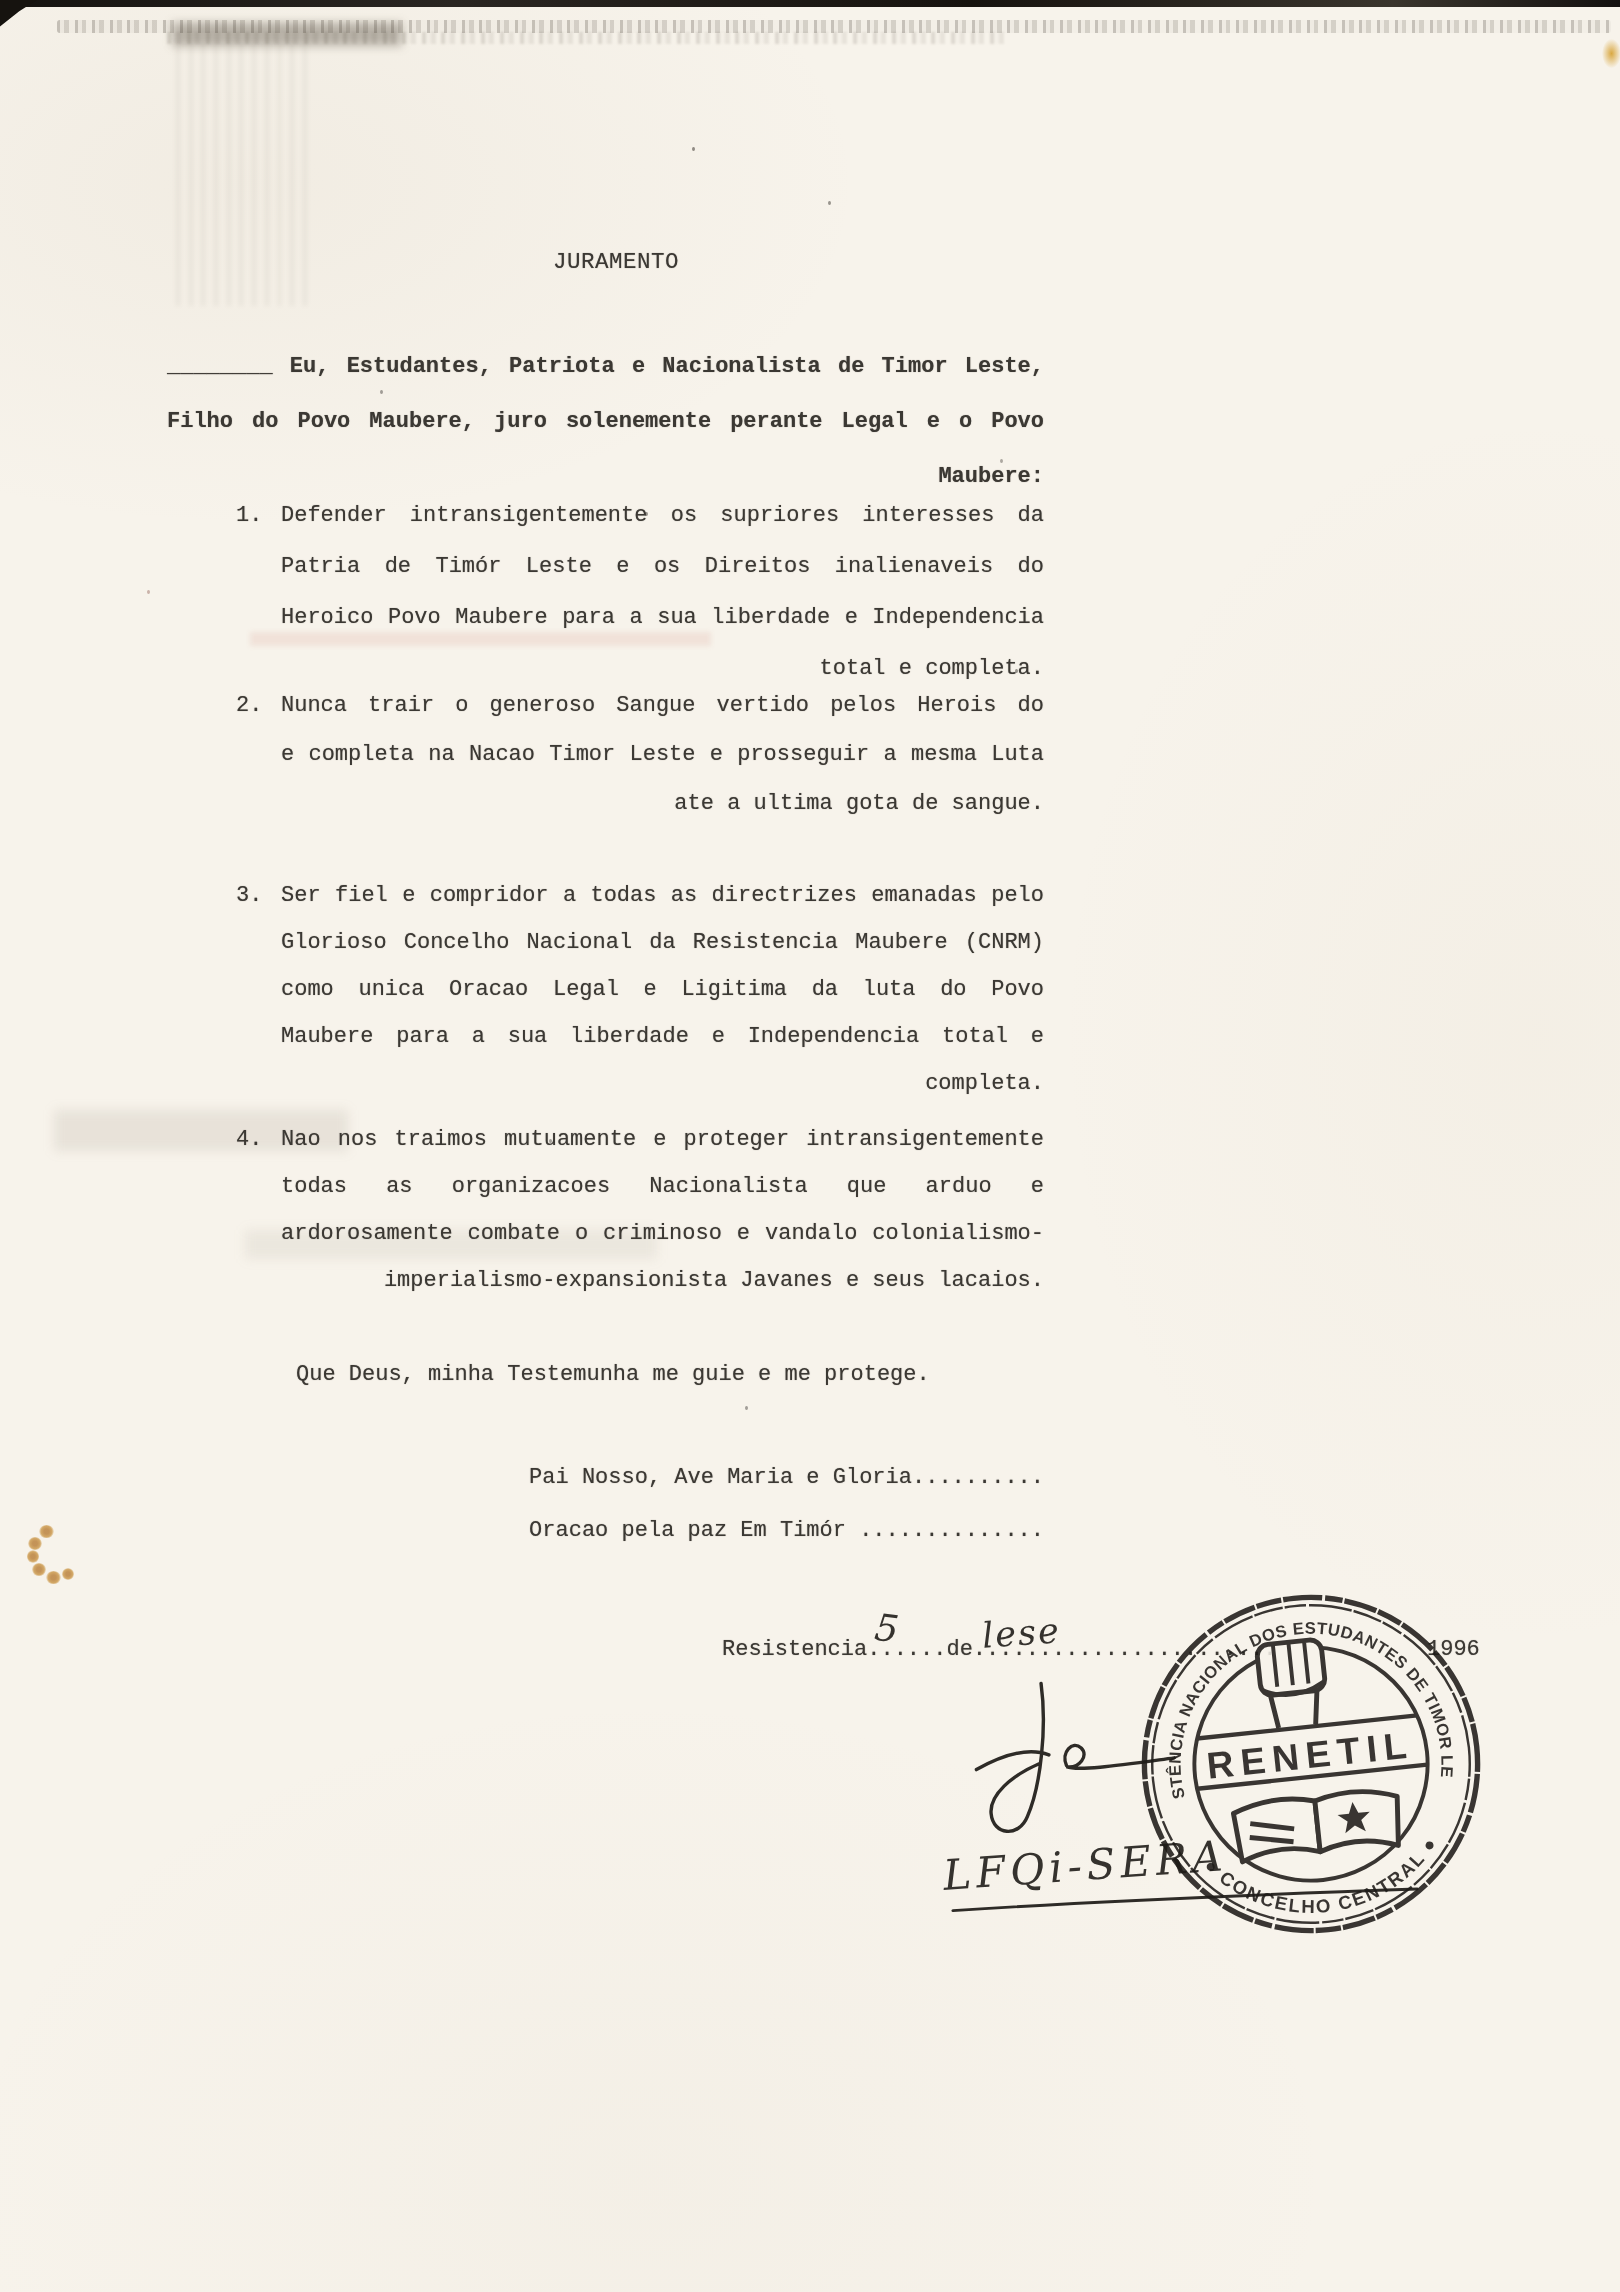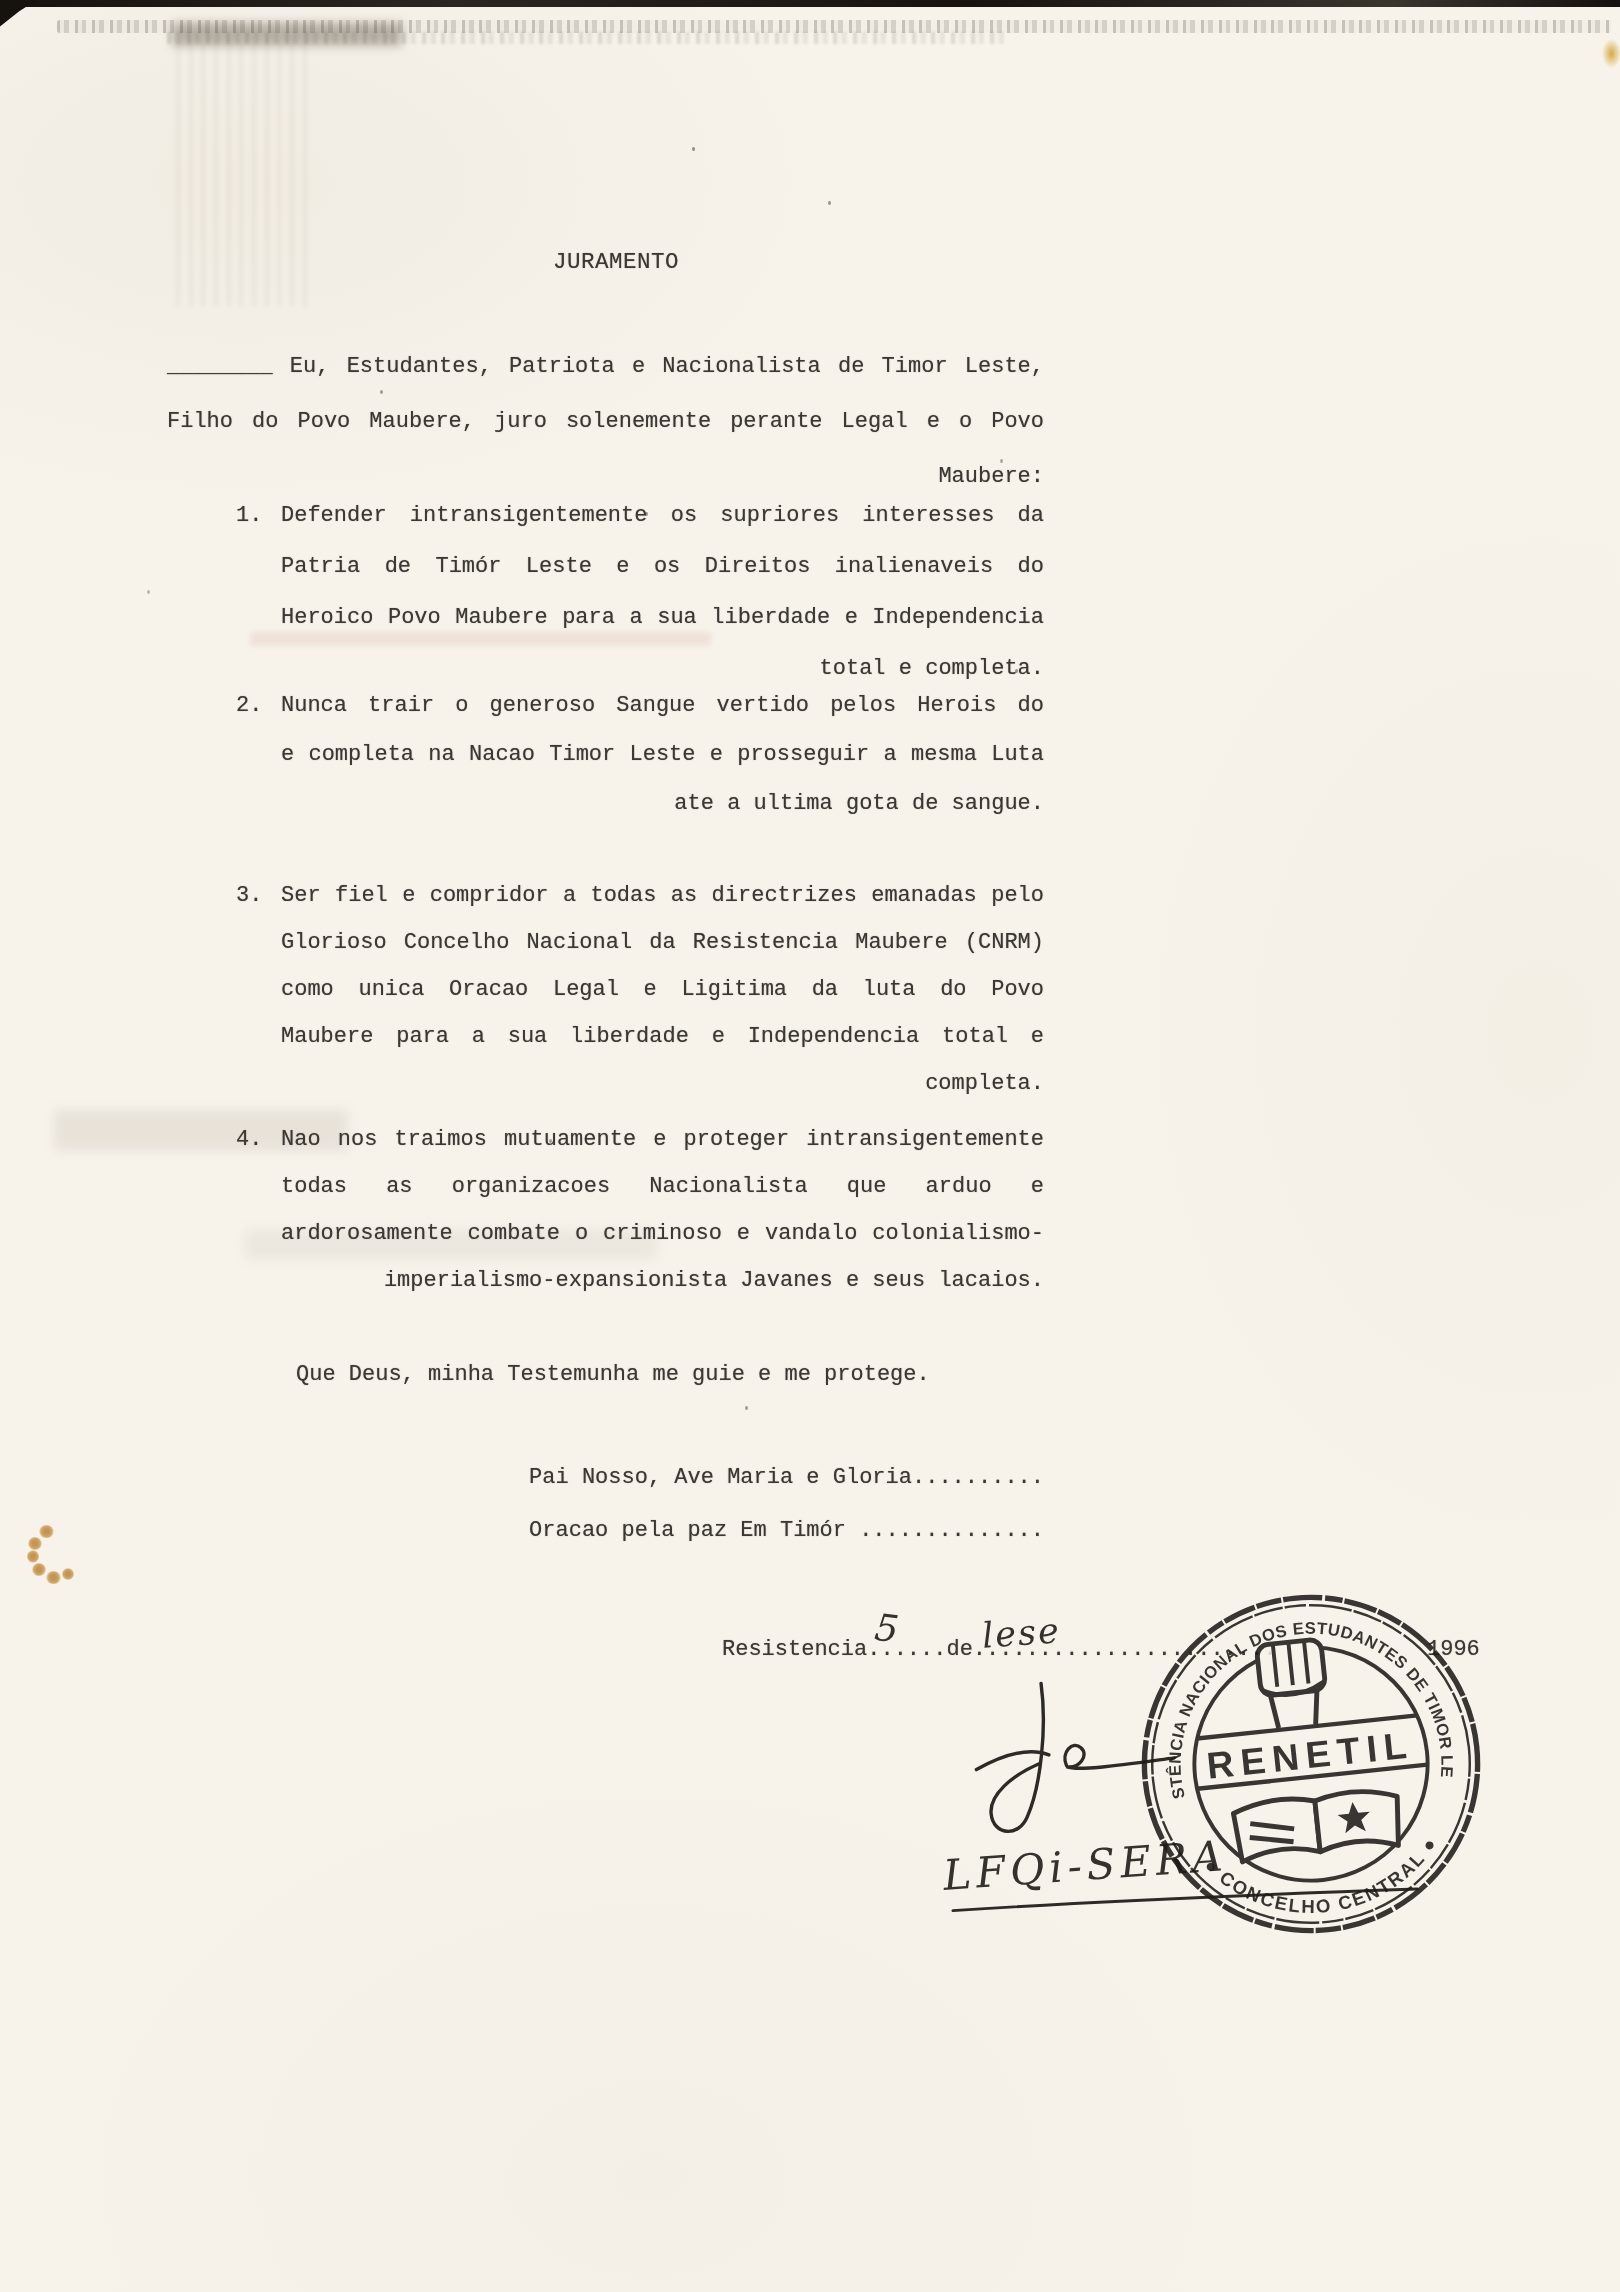--- a/index.html
+++ b/index.html
@@ -39,21 +39,21 @@
       -143px 992px 0 rgba(60,55,50,.45), 53px 1259px 0 rgba(60,55,50,.45),
       -545px 443px 0 rgba(120,60,50,.35), 323px 522px 0 rgba(60,55,50,.5);}
   .stain-wrap{left:25.5px;top:1521px;width:69px;height:71px;}
   .stain-dot{position:absolute;border-radius:50%;opacity:.78;
     background:radial-gradient(circle, #b5782e 25%, #c99341 55%, rgba(181,120,46,0) 78%);}
 
   .typed{position:absolute;font-size:22px;letter-spacing:0;z-index:2;
     text-shadow:0 0 1px rgba(45,42,38,.5);}
   #doc-title{left:537px;top:249px;font-size:22.5px;letter-spacing:0.5px;margin-left:16px;}
   .text-col{left:167px;width:877px;}
-  #intro{top:339px;line-height:55px;}
+  #intro{top:339px;line-height:55px;font-weight:bold;}
   .oath-block{display:flex;}
   #item-1{top:490px;line-height:51px;}
   #item-2{top:681px;line-height:49px;}
   #item-3{top:872px;line-height:47px;}
   #item-4{top:1116px;line-height:47px;}
   .num{flex:none;width:45px;padding-left:69px;}
   .item-lines{flex:1 1 auto;min-width:0;}
   .tline{text-align:justify;text-align-last:justify;}
   .tline.last{text-align:right;text-align-last:auto;}
   #prayer{top:1362px;padding-left:129px;box-sizing:border-box;}

